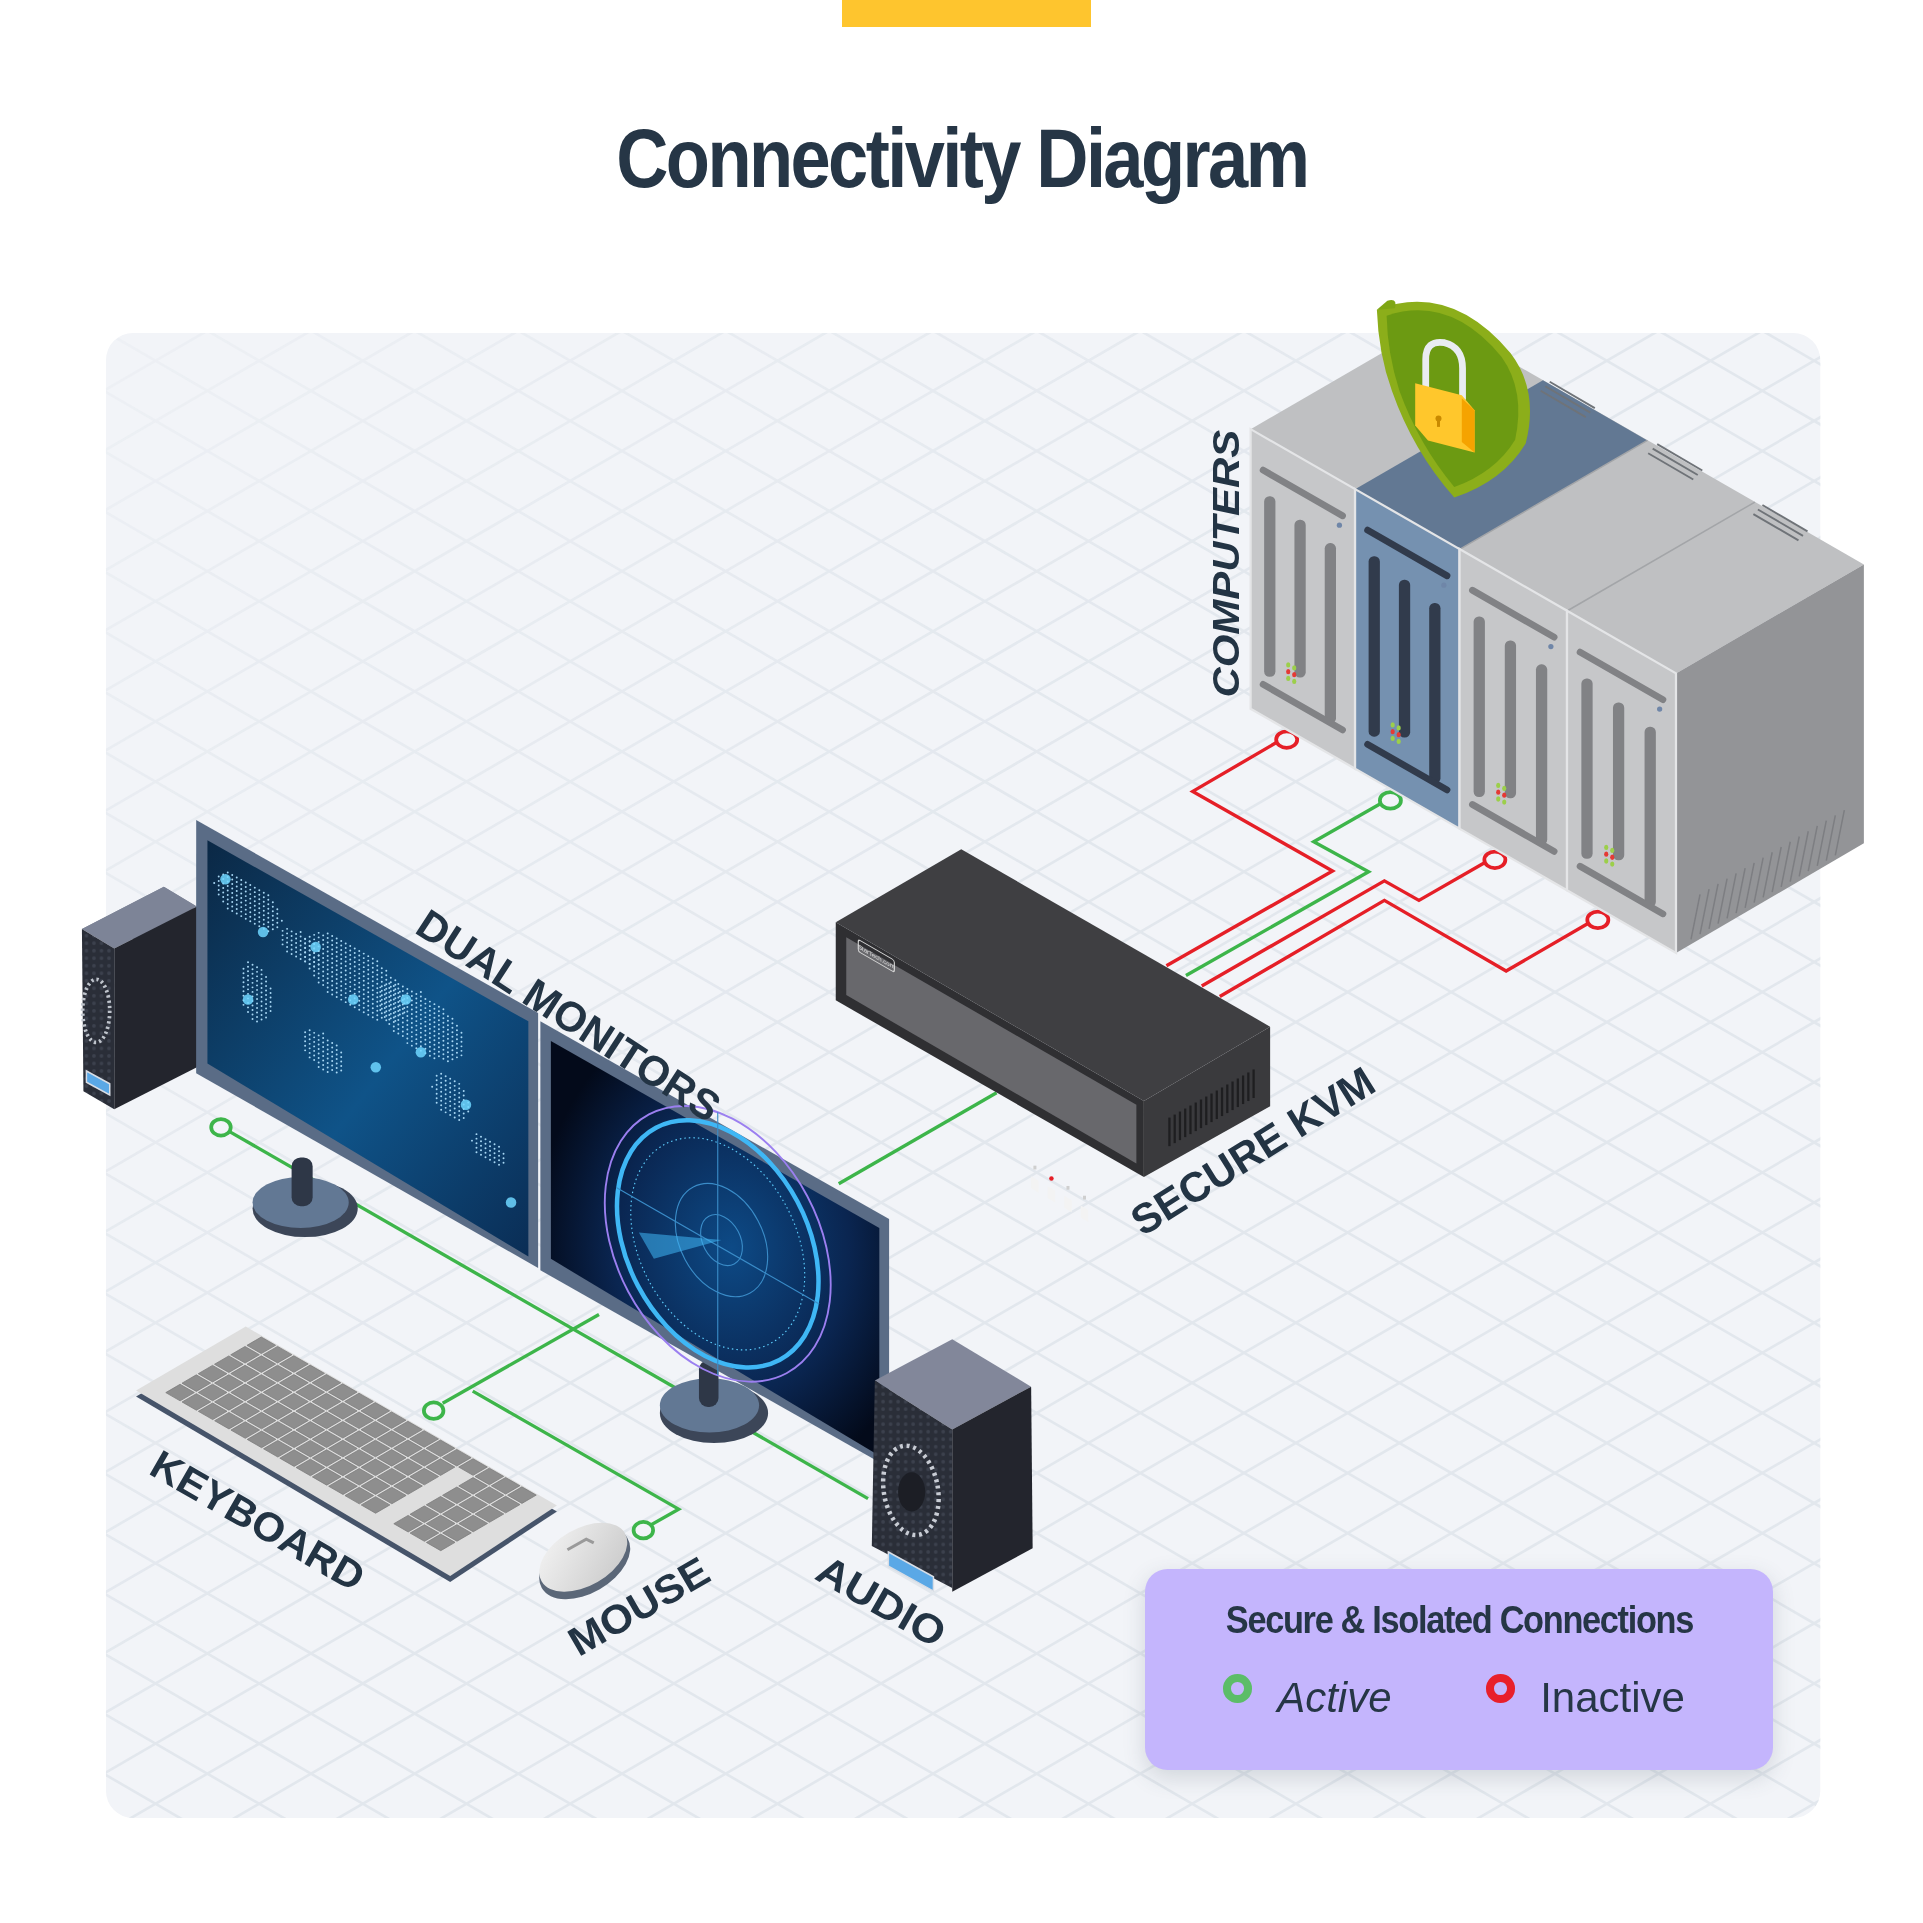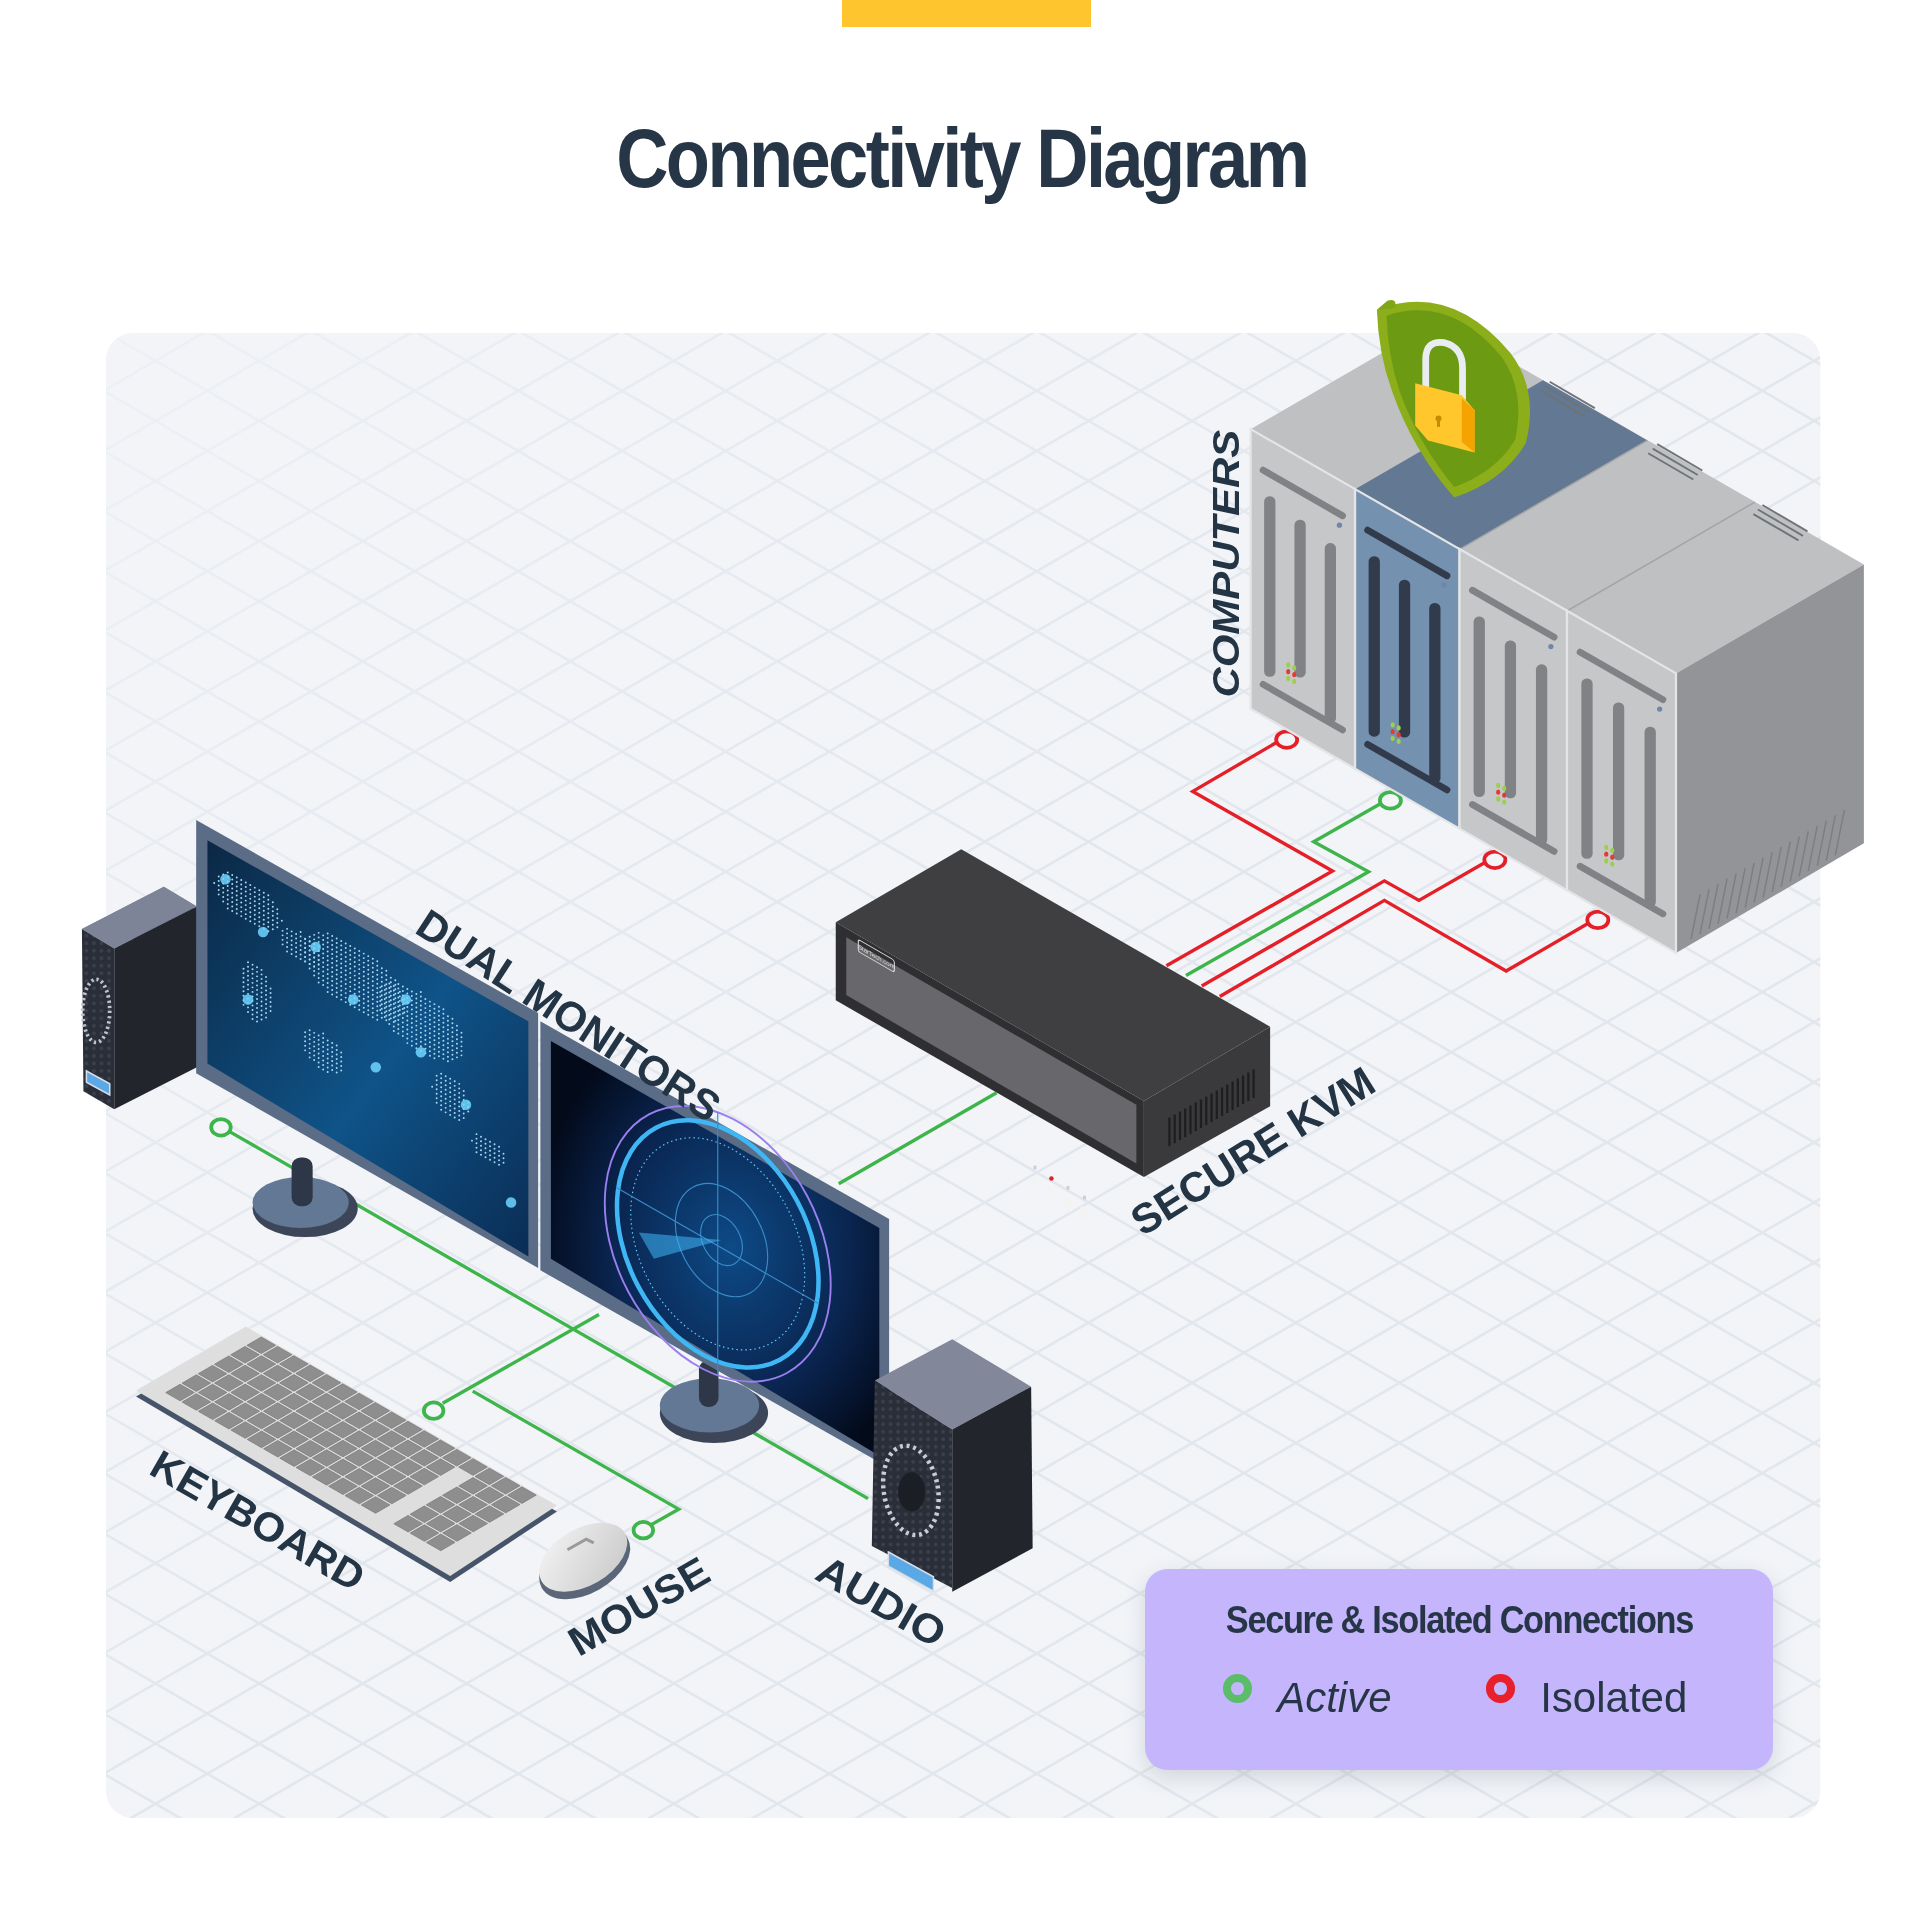--- a/index.html
+++ b/index.html
@@ -1482,17 +1482,17 @@
   </svg>
 
   <div class="legend-card">
     <div class="legend-title"><span>Secure &amp; Isolated Connections</span></div>
     <div class="legend-item active">
       <span class="legend-dot" style="border-color:#5cbd68"></span>
       <span class="legend-label">Active</span>
     </div>
     <div class="legend-item inactive">
       <span class="legend-dot" style="border-color:#e8202b"></span>
-      <span class="legend-label">Isolated</span>
+      <span class="legend-label">Inactive</span>
     </div>
   </div>
 </div>
 
 
 </body></html>

